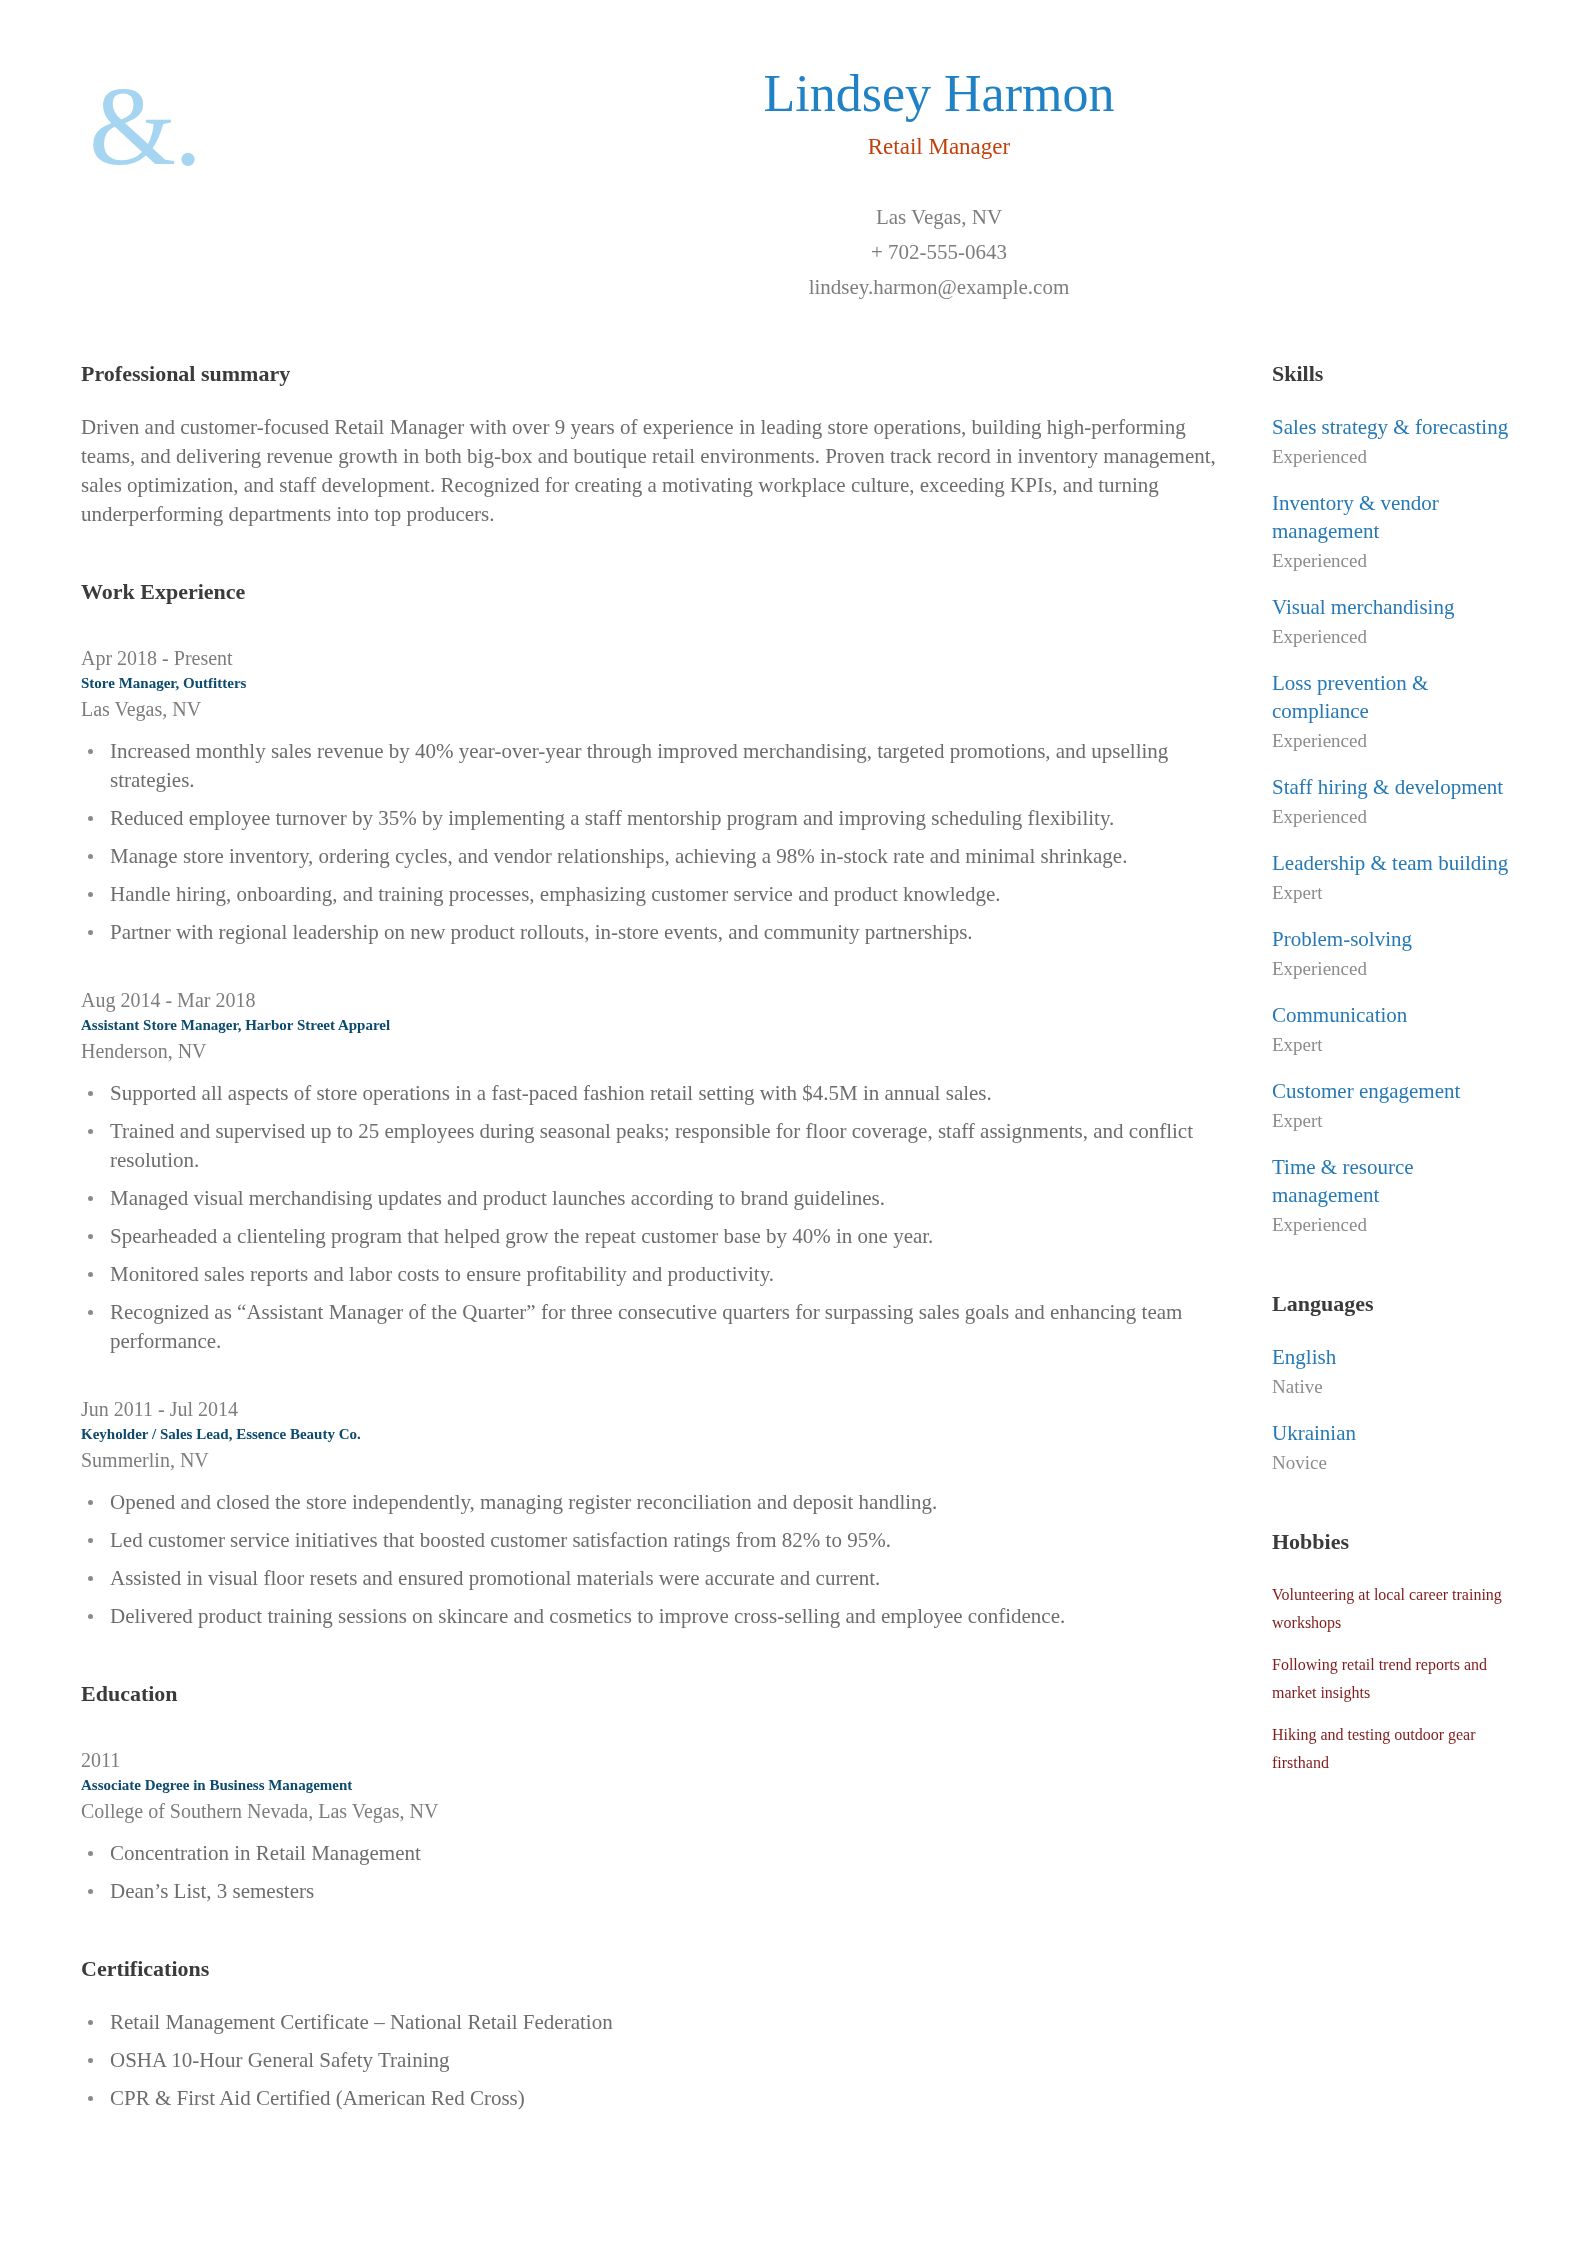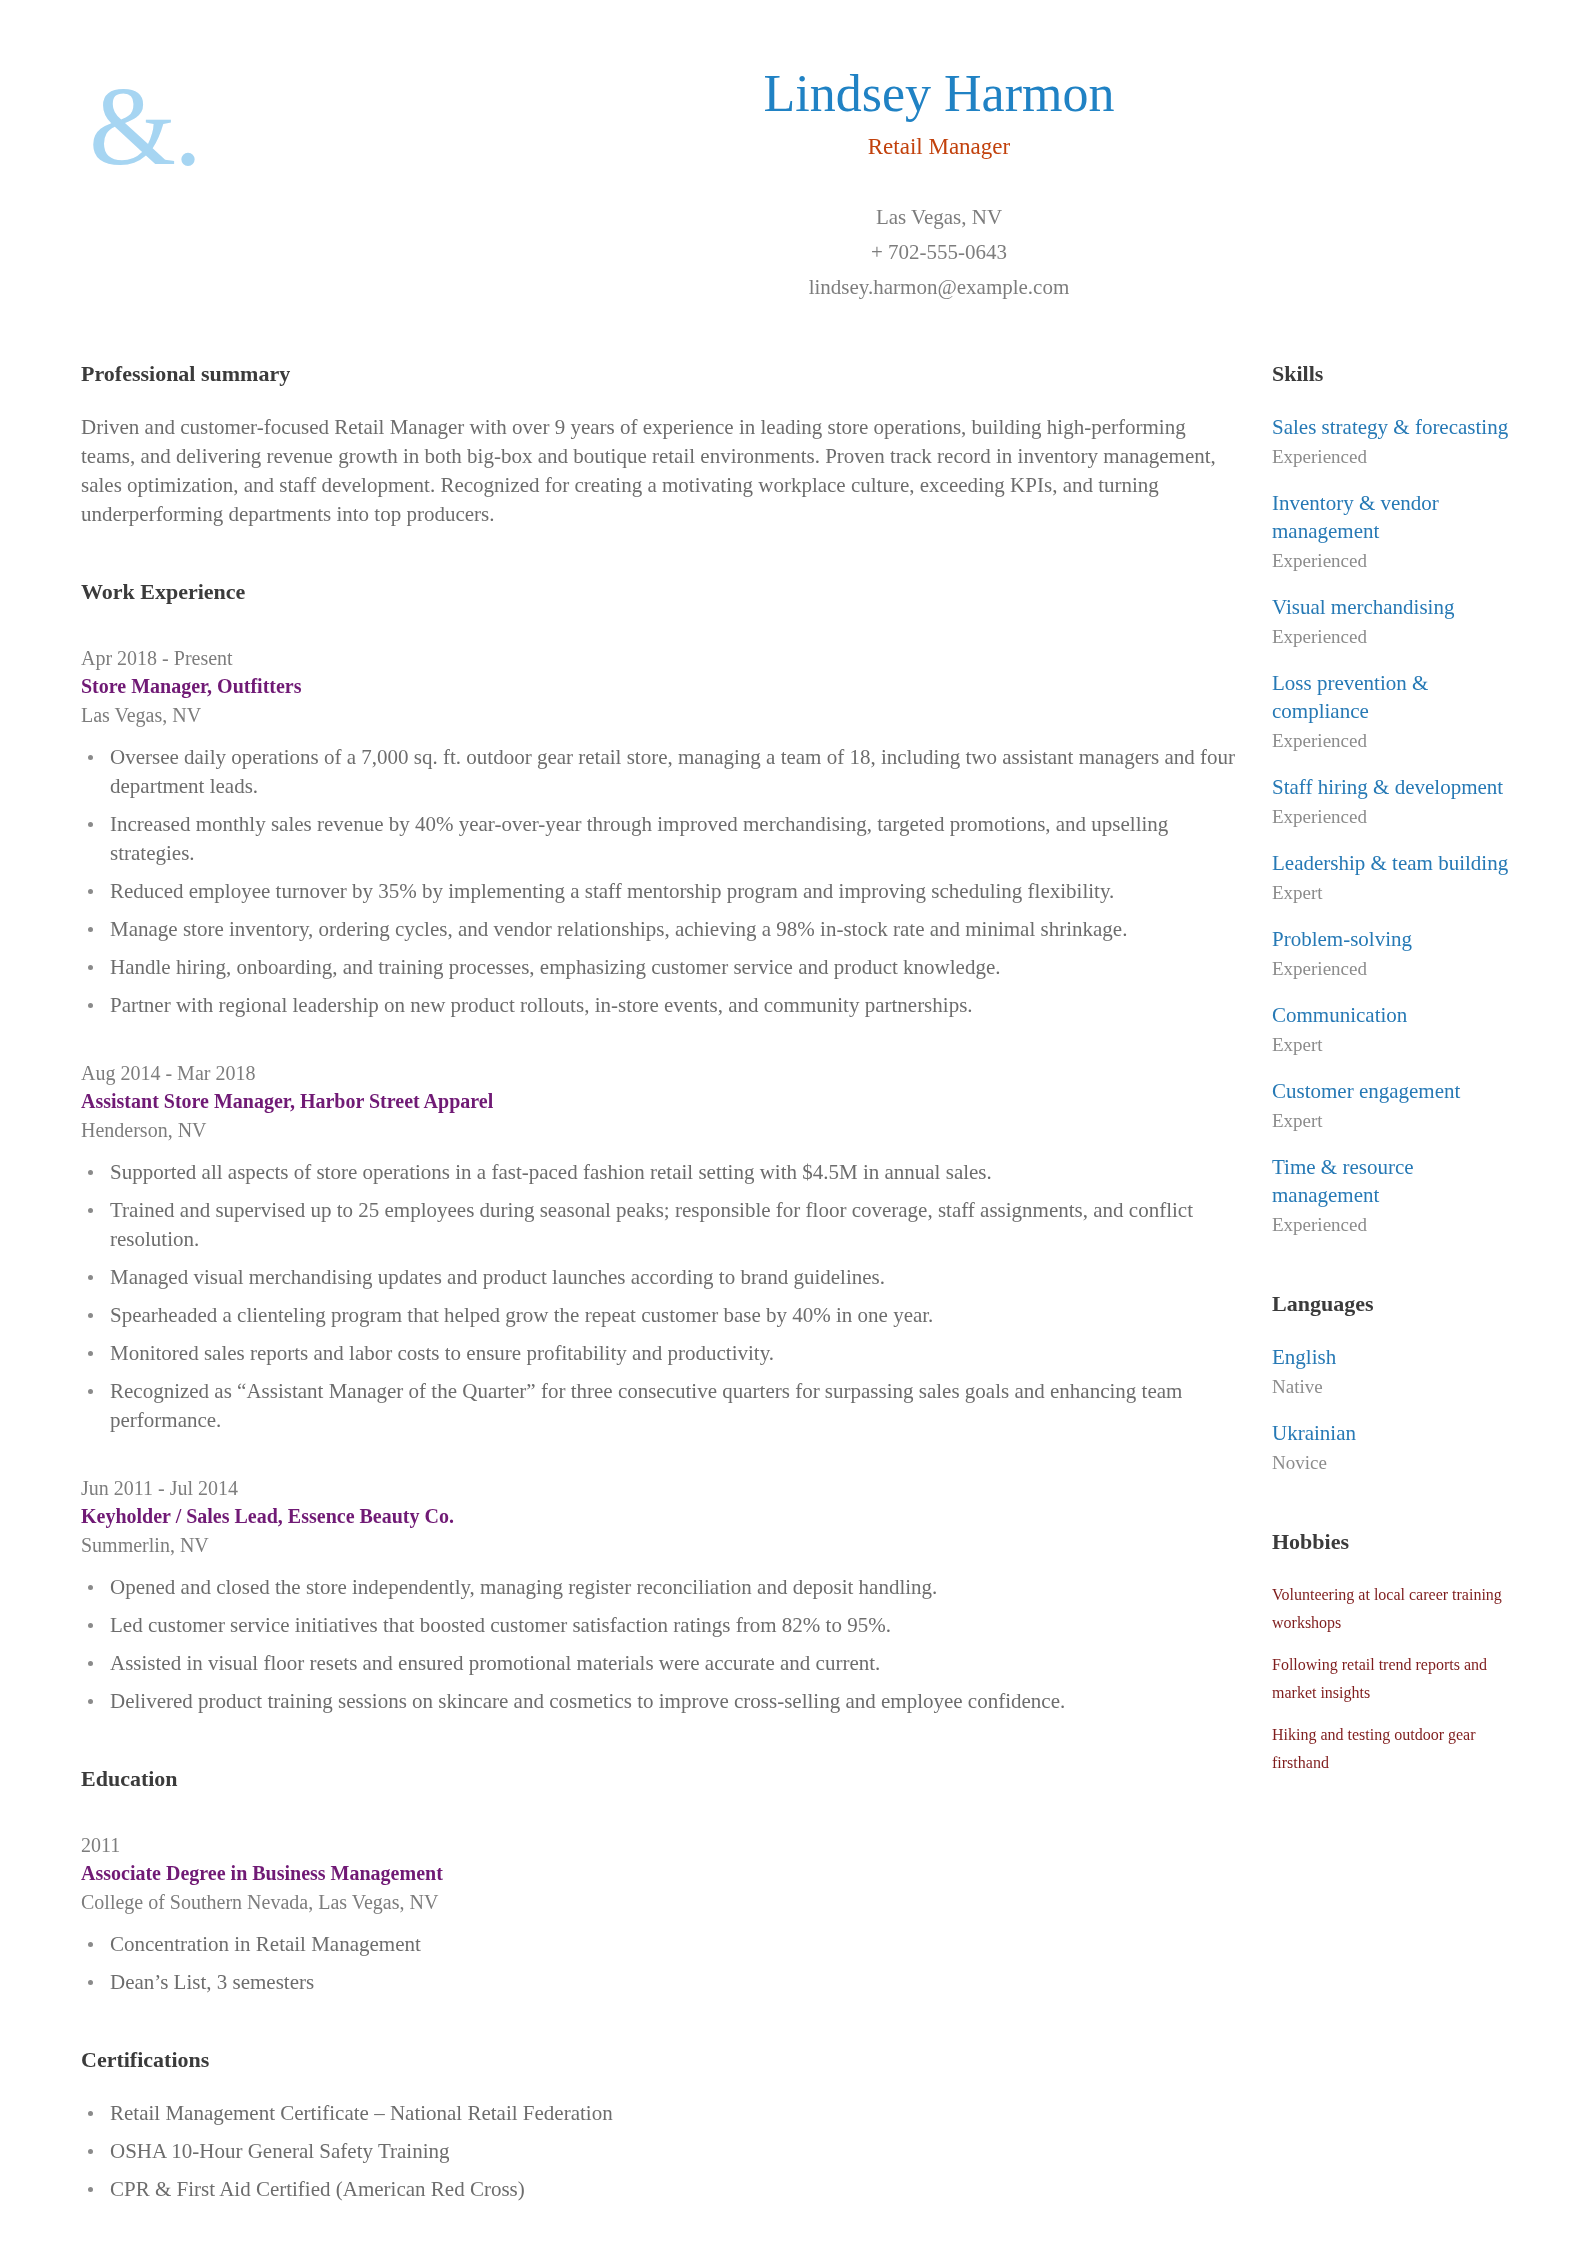--- a/index.html
+++ b/index.html
@@ -34,21 +34,21 @@
   .section:first-child { margin-top:0; }
   .section-heading {
     font-size:22px; font-weight:600; color:#3b3b3b; margin-bottom:26px;
   }
   .body-text { font-size:21px; line-height:29px; color:#6d6d6d; }
 
   
   .job { margin-top:42px; }
   .job:first-of-type { margin-top:0; }
   .job-dates { font-size:20px; color:#7d7d7d; margin-bottom:5px; }
-  .job-title { font-size:20px; font-weight:700; color:#701a75; margin-bottom:6px; }
+  .job-title { font-size:15px; font-weight:700; color:#0c4a6e; margin-bottom:6px; }
   .job-location { font-size:20px; color:#7d7d7d; margin-bottom:16px; }
 
   ul.bullets { list-style:none; }
   .bullet { display:flex; margin-bottom:9px; padding-left:7px; }
   .bullet .dot {
     width:5px; height:5px; border-radius:50%; background:#8a8a8a;
     margin-top:12px; margin-right:17px; flex:none;
   }
   .bullet .bullet-text { font-size:21px; line-height:29px; color:#6d6d6d; }
 
@@ -92,24 +92,20 @@
       </div>
 
       <div class="section">
         <div class="section-heading">Work Experience</div>
 
         <div class="job">
           <div class="job-dates">Apr 2018 - Present</div>
           <div class="job-title">Store Manager, Outfitters</div>
           <div class="job-location">Las Vegas, NV</div>
           <ul class="bullets">
-            <li class="bullet">
-                <span class="dot"></span>
-                <span class="bullet-text">Oversee daily operations of a 7,000 sq. ft. outdoor gear retail store, managing a team of 18, including two assistant managers and four department leads.</span>
-              </li>
             <li class="bullet">
                 <span class="dot"></span>
                 <span class="bullet-text">Increased monthly sales revenue by 40% year-over-year through improved merchandising, targeted promotions, and upselling strategies.</span>
               </li>
             <li class="bullet">
                 <span class="dot"></span>
                 <span class="bullet-text">Reduced employee turnover by 35% by implementing a staff mentorship program and improving scheduling flexibility.</span>
               </li>
             <li class="bullet">
                 <span class="dot"></span>

